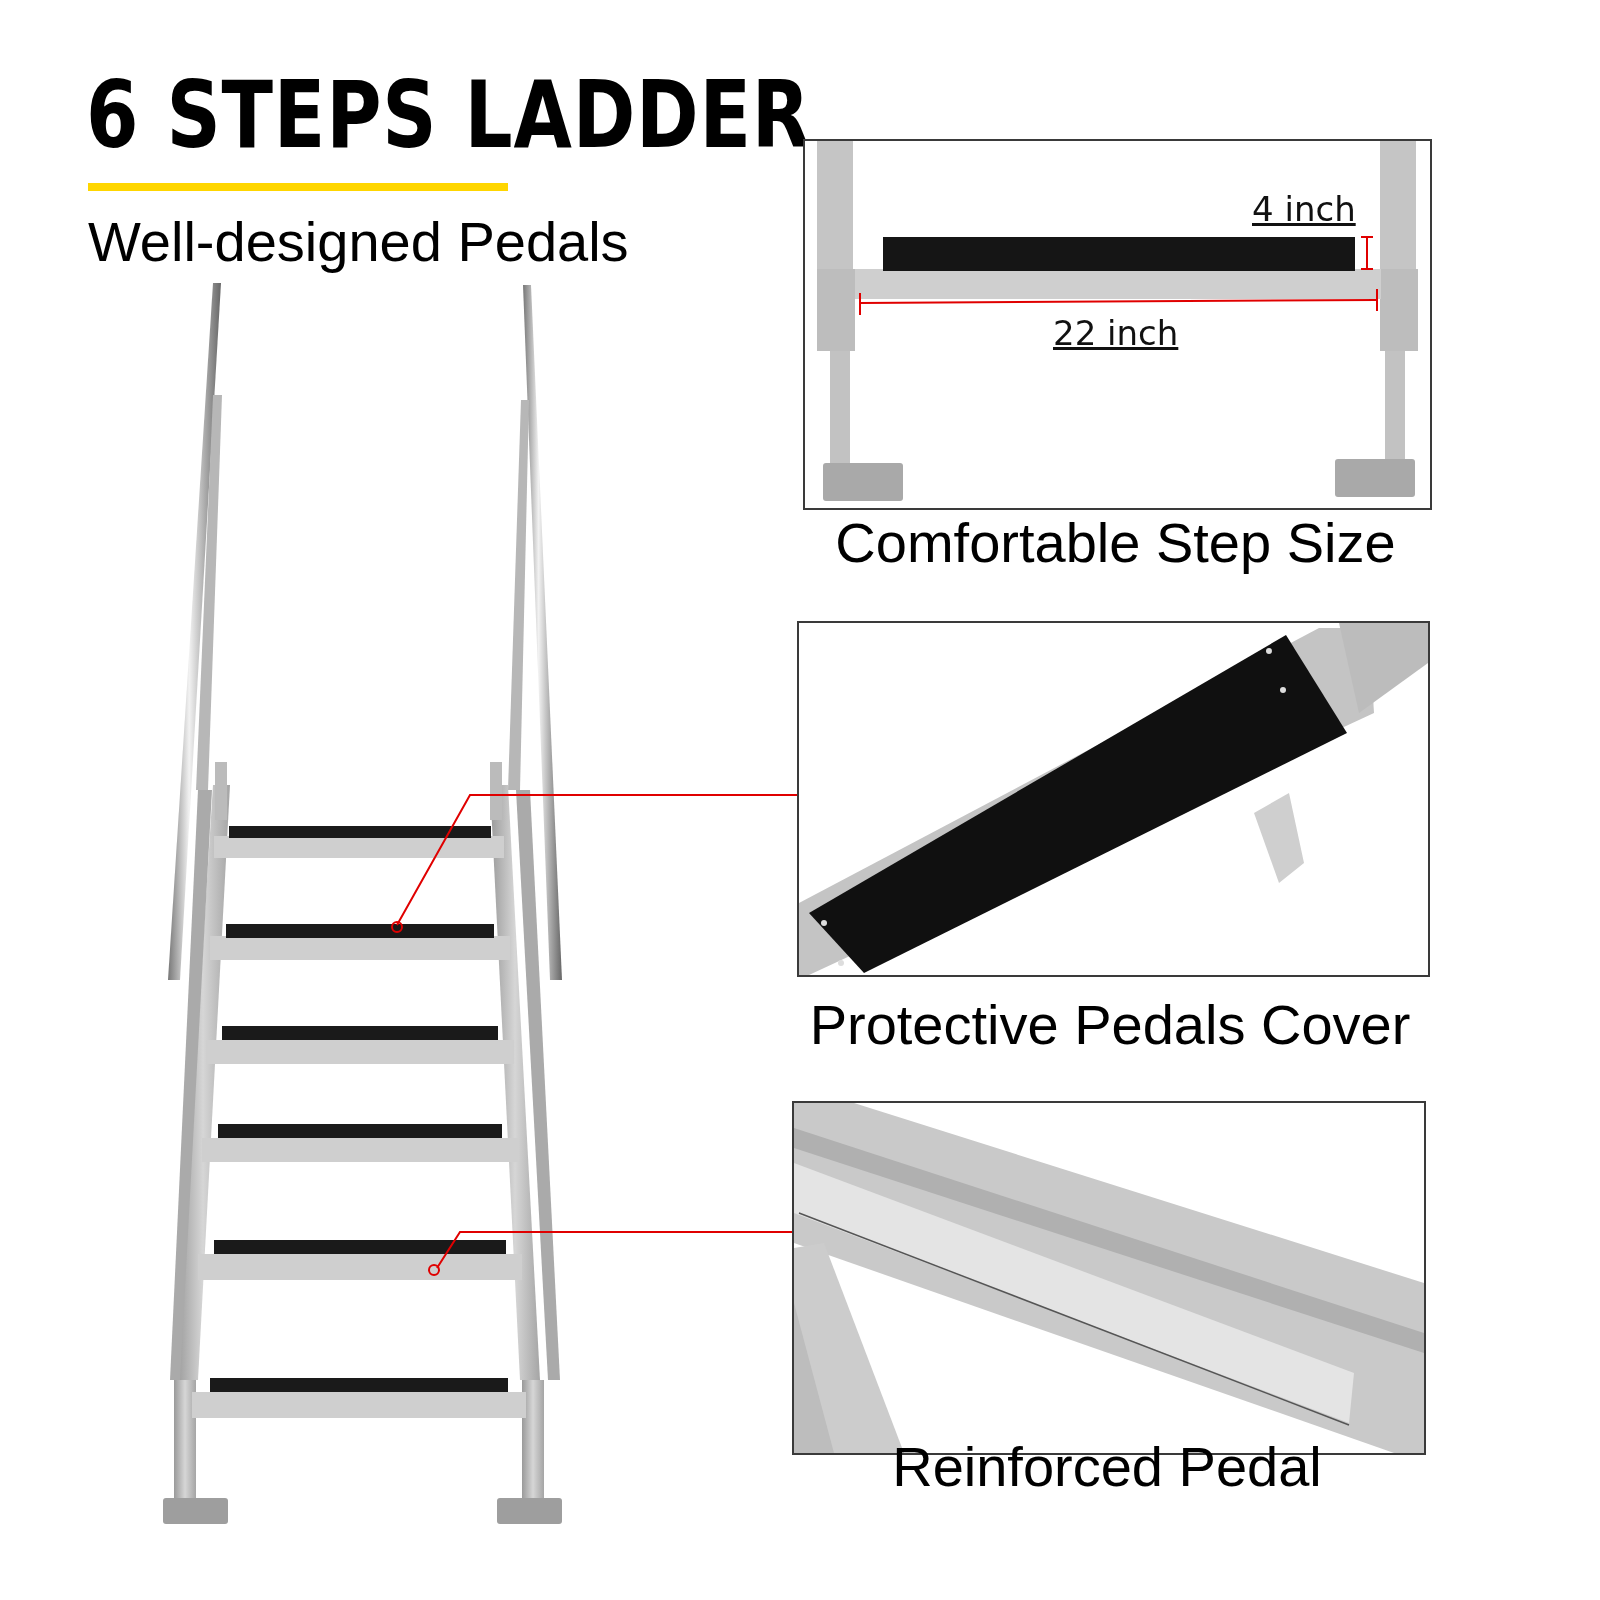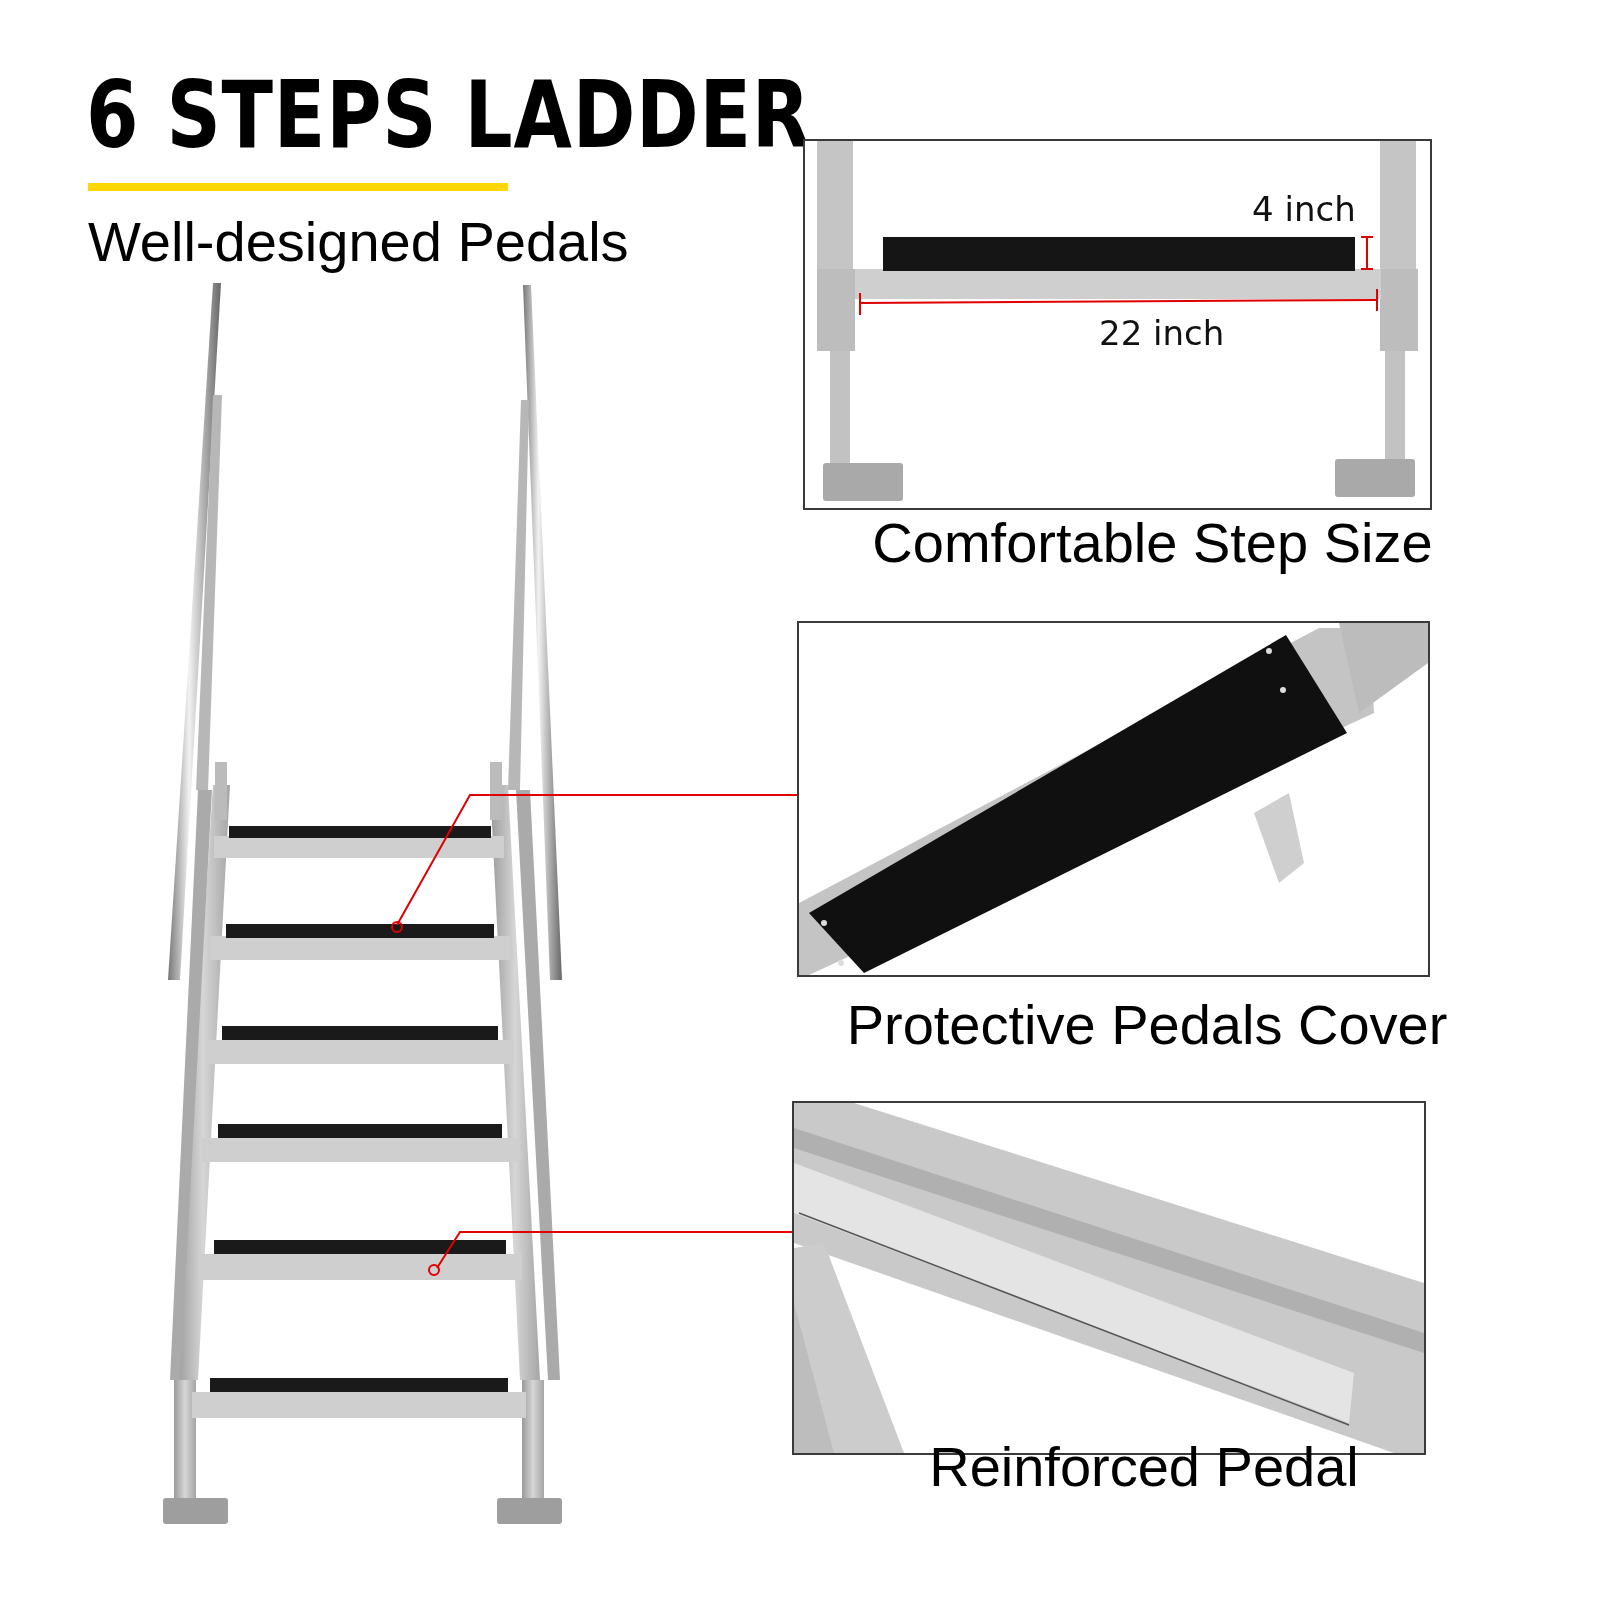--- a/index.html
+++ b/index.html
@@ -7,23 +7,23 @@
          font-family: "Liberation Sans", sans-serif; color: #000; }
   .abs { position: absolute; }
 
   .title { left: 86px; top: 70px; font-family: "DejaVu Sans", sans-serif; font-weight: bold;
            font-size: 92px; letter-spacing: 1px; line-height: 1; transform: scaleX(0.82);
            transform-origin: left top; white-space: nowrap; }
   .underline { left: 88px; top: 183px; width: 420px; height: 8px; background: #ffd600; }
   .subtitle { left: 88px; top: 211px; font-size: 56px; line-height: 1.1; white-space: nowrap; }
 
   .panel { border: 2px solid #3a3a3a; background: #fff; overflow: hidden; }
-  .caption { font-size: 56px; white-space: nowrap; text-align: center; margin-left: 37px; }
+  .caption { font-size: 56px; white-space: nowrap; text-align: center; }
 
-  .dim-label { font-family: "DejaVu Sans", sans-serif; font-size: 34px; color: #111; white-space: nowrap; }
+  .dim-label { font-family: "DejaVu Sans", sans-serif; font-size: 34px; color: #111; white-space: nowrap; text-decoration: underline; }
 </style>
 </head>
 <body>
 
 <div class="abs title">6 STEPS LADDER</div>
 <div class="abs underline"></div>
 <div class="abs subtitle">Well-designed Pedals</div>
 
 <svg class="abs" style="left:0;top:0" width="800" height="1600">
   <defs>
@@ -112,21 +112,21 @@
     <rect x="18" y="322" width="80" height="38" rx="3" fill="#a9a9a9"></rect>
     <rect x="530" y="318" width="80" height="38" rx="3" fill="#a9a9a9"></rect>
     <line x1="55" y1="162" x2="572" y2="159" stroke="#e00000" stroke-width="2"></line>
     <line x1="55" y1="152" x2="55" y2="174" stroke="#e00000" stroke-width="2"></line>
     <line x1="572" y1="148" x2="572" y2="170" stroke="#e00000" stroke-width="2"></line>
     <line x1="562" y1="96" x2="562" y2="128" stroke="#e00000" stroke-width="2"></line>
     <line x1="556" y1="96" x2="568" y2="96" stroke="#e00000" stroke-width="2"></line>
     <line x1="556" y1="128" x2="568" y2="128" stroke="#e00000" stroke-width="2"></line>
   </svg>
   <div class="abs dim-label" style="left:447px;top:48px;">4 inch</div>
-  <div class="abs dim-label" style="left:248px;top:172px;margin-left:46px;">22 inch</div>
+  <div class="abs dim-label" style="left:248px;top:172px;">22 inch</div>
 </div>
 <div class="abs caption" style="left:803px;top:510px;width:625px;">Comfortable Step Size</div>
 
 <div class="abs panel" style="left:797px;top:621px;width:629px;height:352px;">
   <svg width="629" height="352">
     <polygon points="455,190 490,170 505,240 480,260" fill="#cfcfcf"></polygon>
     <polygon points="0,280 520,5 570,5 575,90 10,352 0,352" fill="#c4c4c4"></polygon>
     <polygon points="10,290 487,12 548,110 65,350" fill="#101010"></polygon>
     <polygon points="540,0 629,0 629,40 560,90" fill="#bcbcbc"></polygon>
     <circle cx="470" cy="28" r="3" fill="#ddd"></circle>

